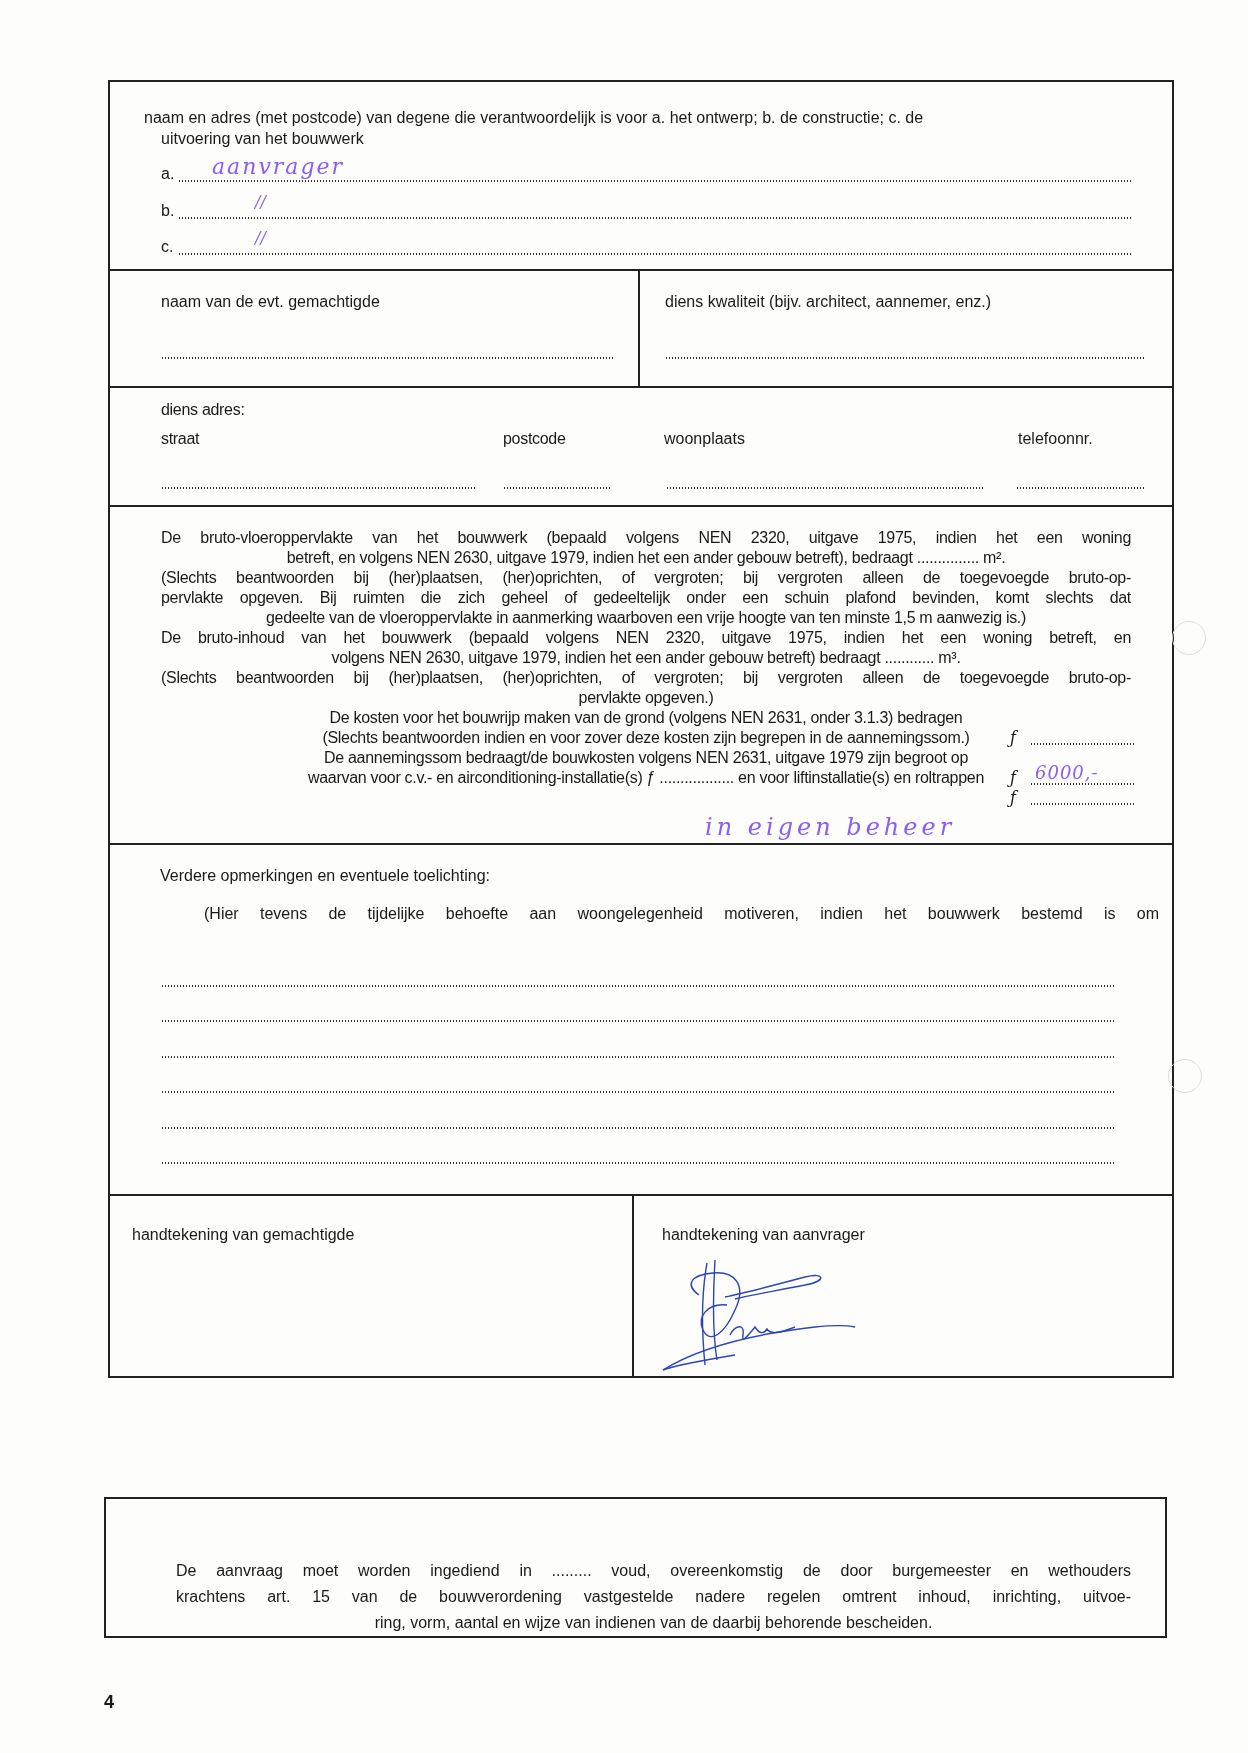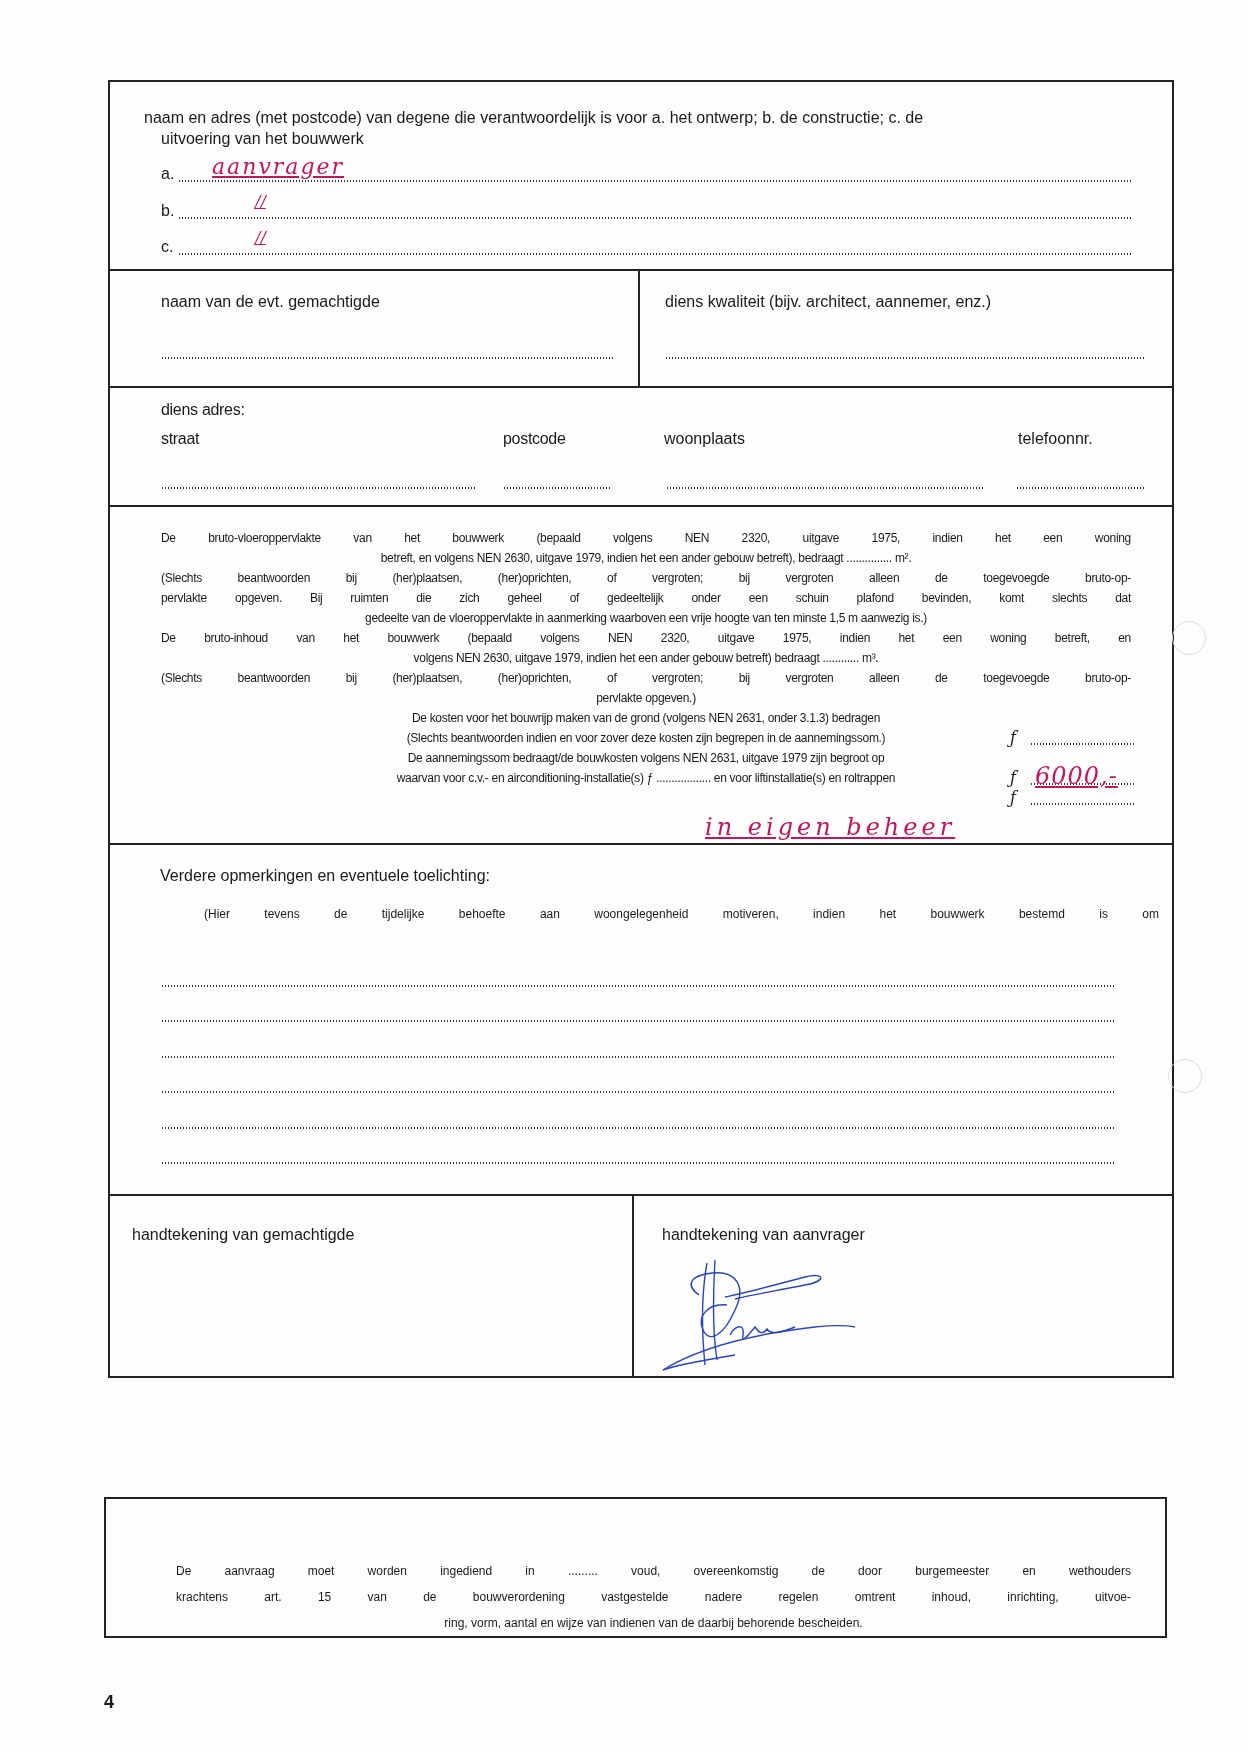--- a/index.html
+++ b/index.html
@@ -16,26 +16,25 @@
   .hline { position: absolute; height: 0; border-top: 2px solid #222; }
   .vline { position: absolute; width: 0; border-left: 2px solid #222; }
   .txt { position: absolute; font-size: 16px; line-height: 20px; white-space: nowrap; }
   .cond { font-family: "Liberation Sans Narrow", "Liberation Sans", sans-serif; letter-spacing: -0.3px; }
   .dots {
     position: absolute; height: 2px;
     background-image: radial-gradient(circle, #333 0.8px, transparent 1px);
     background-size: 3px 2px; background-repeat: repeat-x;
   }
   .hand {
-    position: absolute; color: #be185d;
+    position: absolute; color: #8b5cf6;
     font-family: "DejaVu Serif", serif; font-style: italic;
     white-space: nowrap;
-    text-decoration: underline;
   }
-  .para { position: absolute; font-size: 12px; line-height: 20px; }
+  .para { position: absolute; font-size: 16px; line-height: 20px; }
   .para div { white-space: nowrap; text-align: center; }
   .just { text-align: justify; text-align-last: justify; }
   .ring { position: absolute; border: 1px solid #ddd; border-radius: 50%; }
   .pagenum { position: absolute; font-weight: bold; font-size: 18px; }
 </style>
 </head>
 <body>
 
 <div class="box" style="left:108px; top:80px; width:1066px; height:1298px;"></div>
 
@@ -90,21 +89,21 @@
   <div>(Slechts beantwoorden indien en voor zover deze kosten zijn begrepen in de aannemingssom.)</div>
   <div>De aannemingssom bedraagt/de bouwkosten volgens NEN 2631, uitgave 1979 zijn begroot op</div>
   <div>waarvan voor c.v.- en airconditioning-installatie(s) ƒ .................. en voor liftinstallatie(s) en roltrappen</div>
 </div>
 
 <div class="txt" style="left:1010px; top:728px; font-style:italic; font-family:'DejaVu Serif', serif;">ƒ</div>
 <div class="dots" style="left:1030px; top:743px; width:105px;"></div>
 
 <div class="txt" style="left:1010px; top:768px; font-style:italic; font-family:'DejaVu Serif', serif;">ƒ</div>
 <div class="dots" style="left:1030px; top:783px; width:105px;"></div>
-<div class="hand" style="left:1035px; top:762px; font-size:24px; letter-spacing:1px;">6000,-</div>
+<div class="hand" style="left:1035px; top:762px; font-size:18px; letter-spacing:1px;">6000,-</div>
 
 <div class="txt" style="left:1010px; top:788px; font-style:italic; font-family:'DejaVu Serif', serif;">ƒ</div>
 <div class="dots" style="left:1030px; top:803px; width:105px;"></div>
 
 <div class="hand" style="left:705px; top:813px; font-size:24px; letter-spacing:4px;">in eigen beheer</div>
 
 <div class="hline" style="left:108px; top:843px; width:1066px;"></div>
 
 <div class="txt" style="left:160px; top:866px;">Verdere opmerkingen en eventuele toelichting:</div>
 <div class="para" style="left:160px; top:904px; width:955px;margin-left:44px;">

